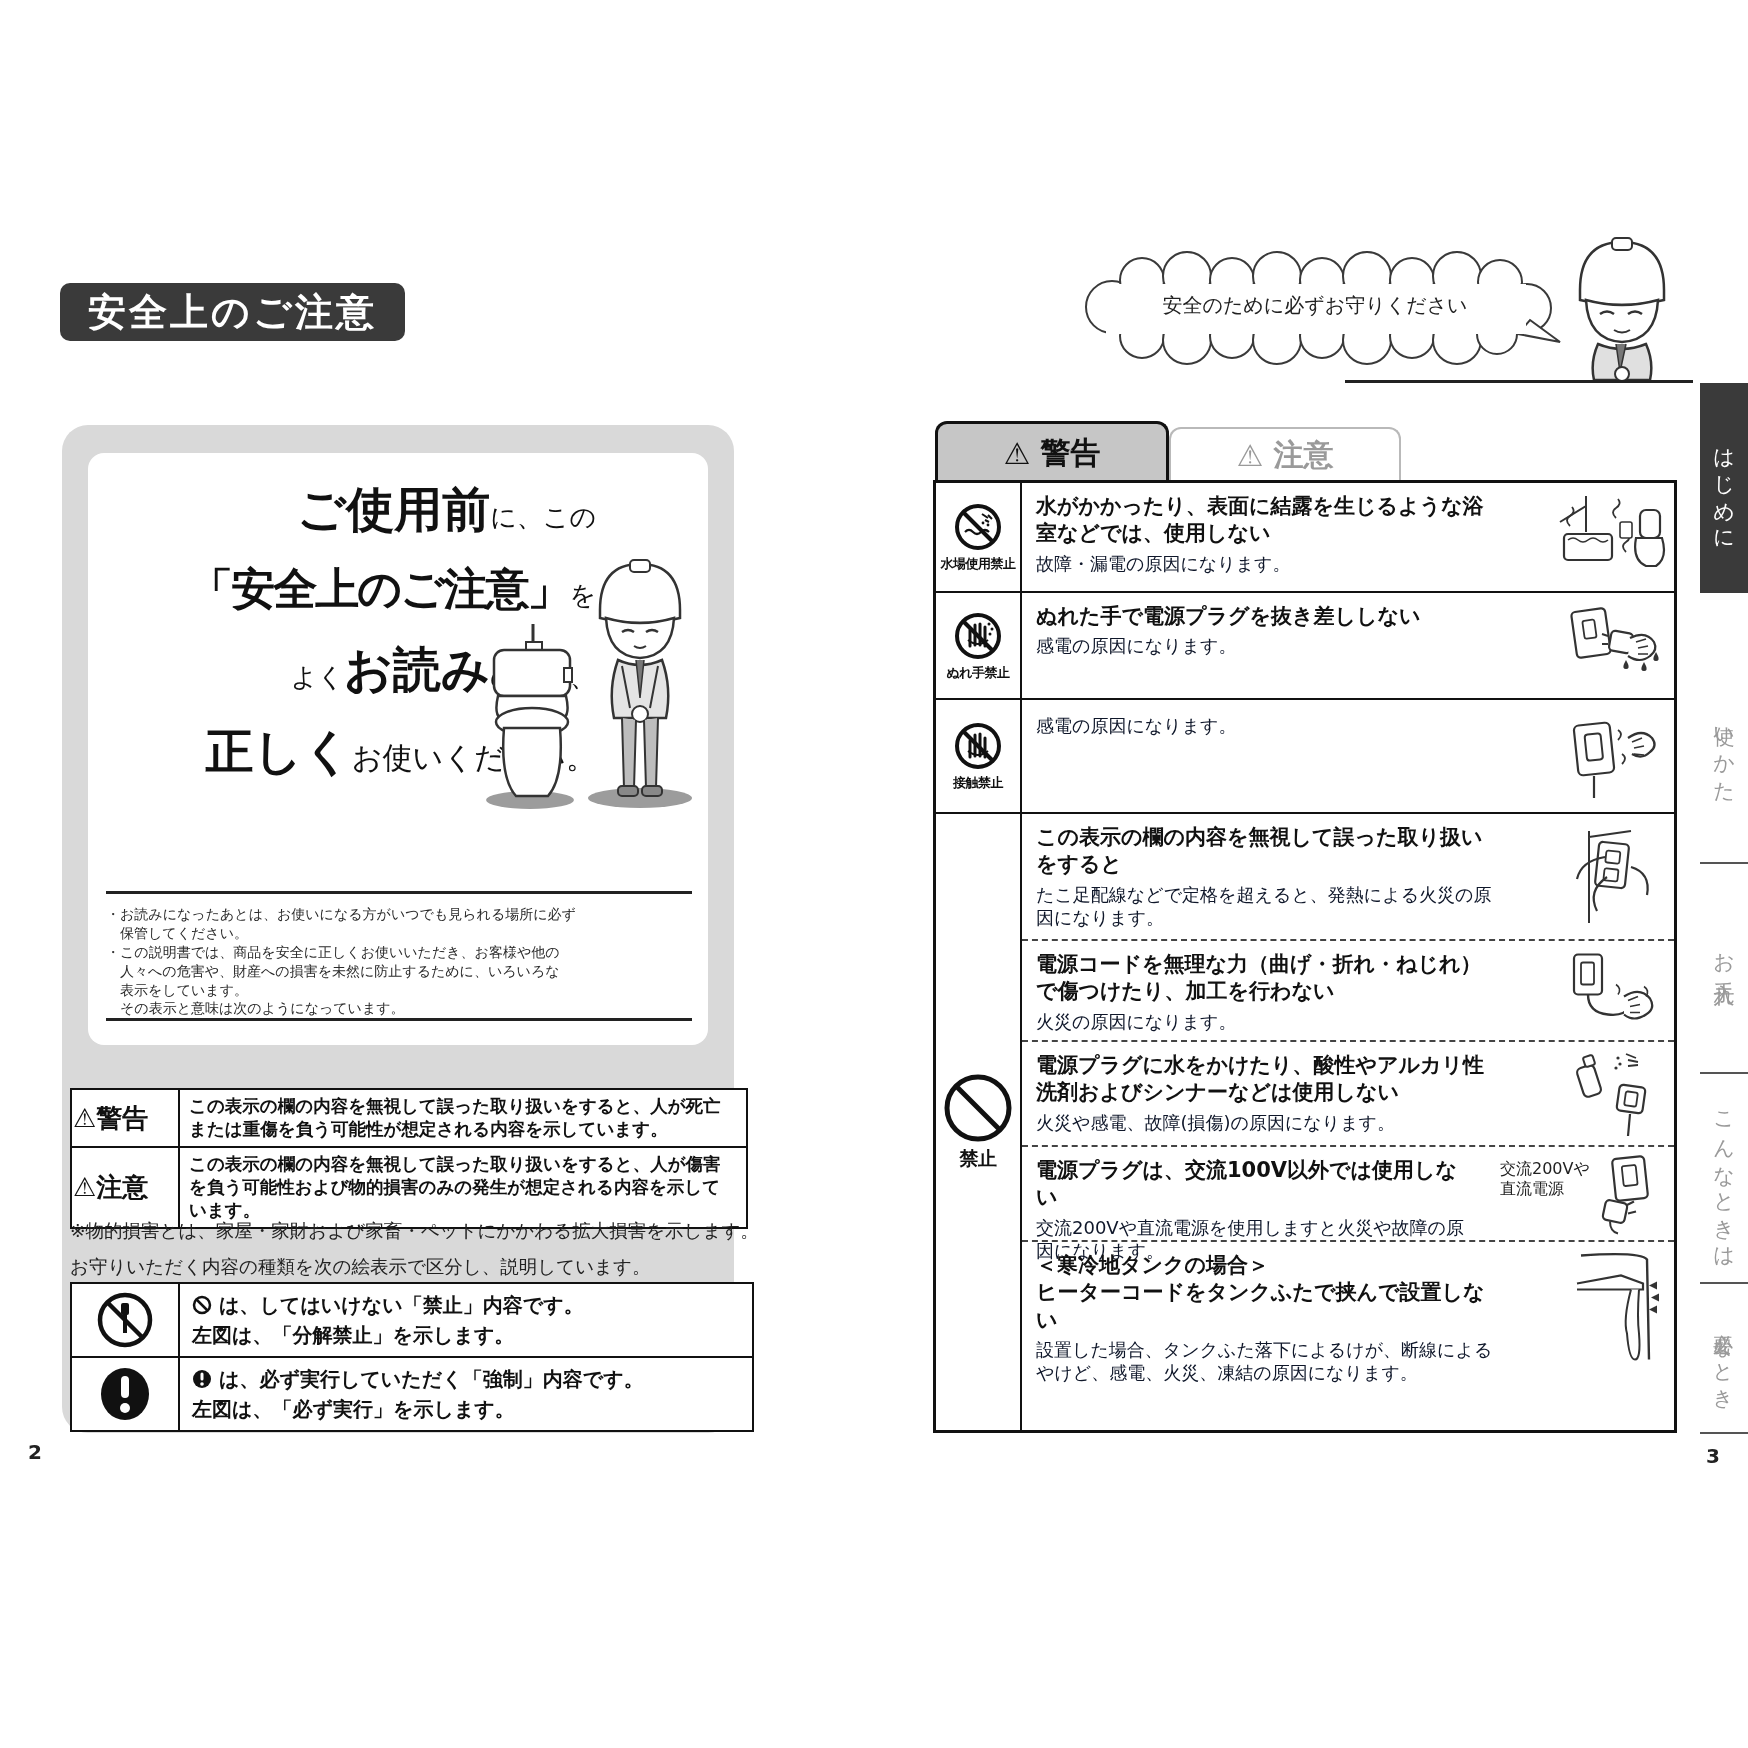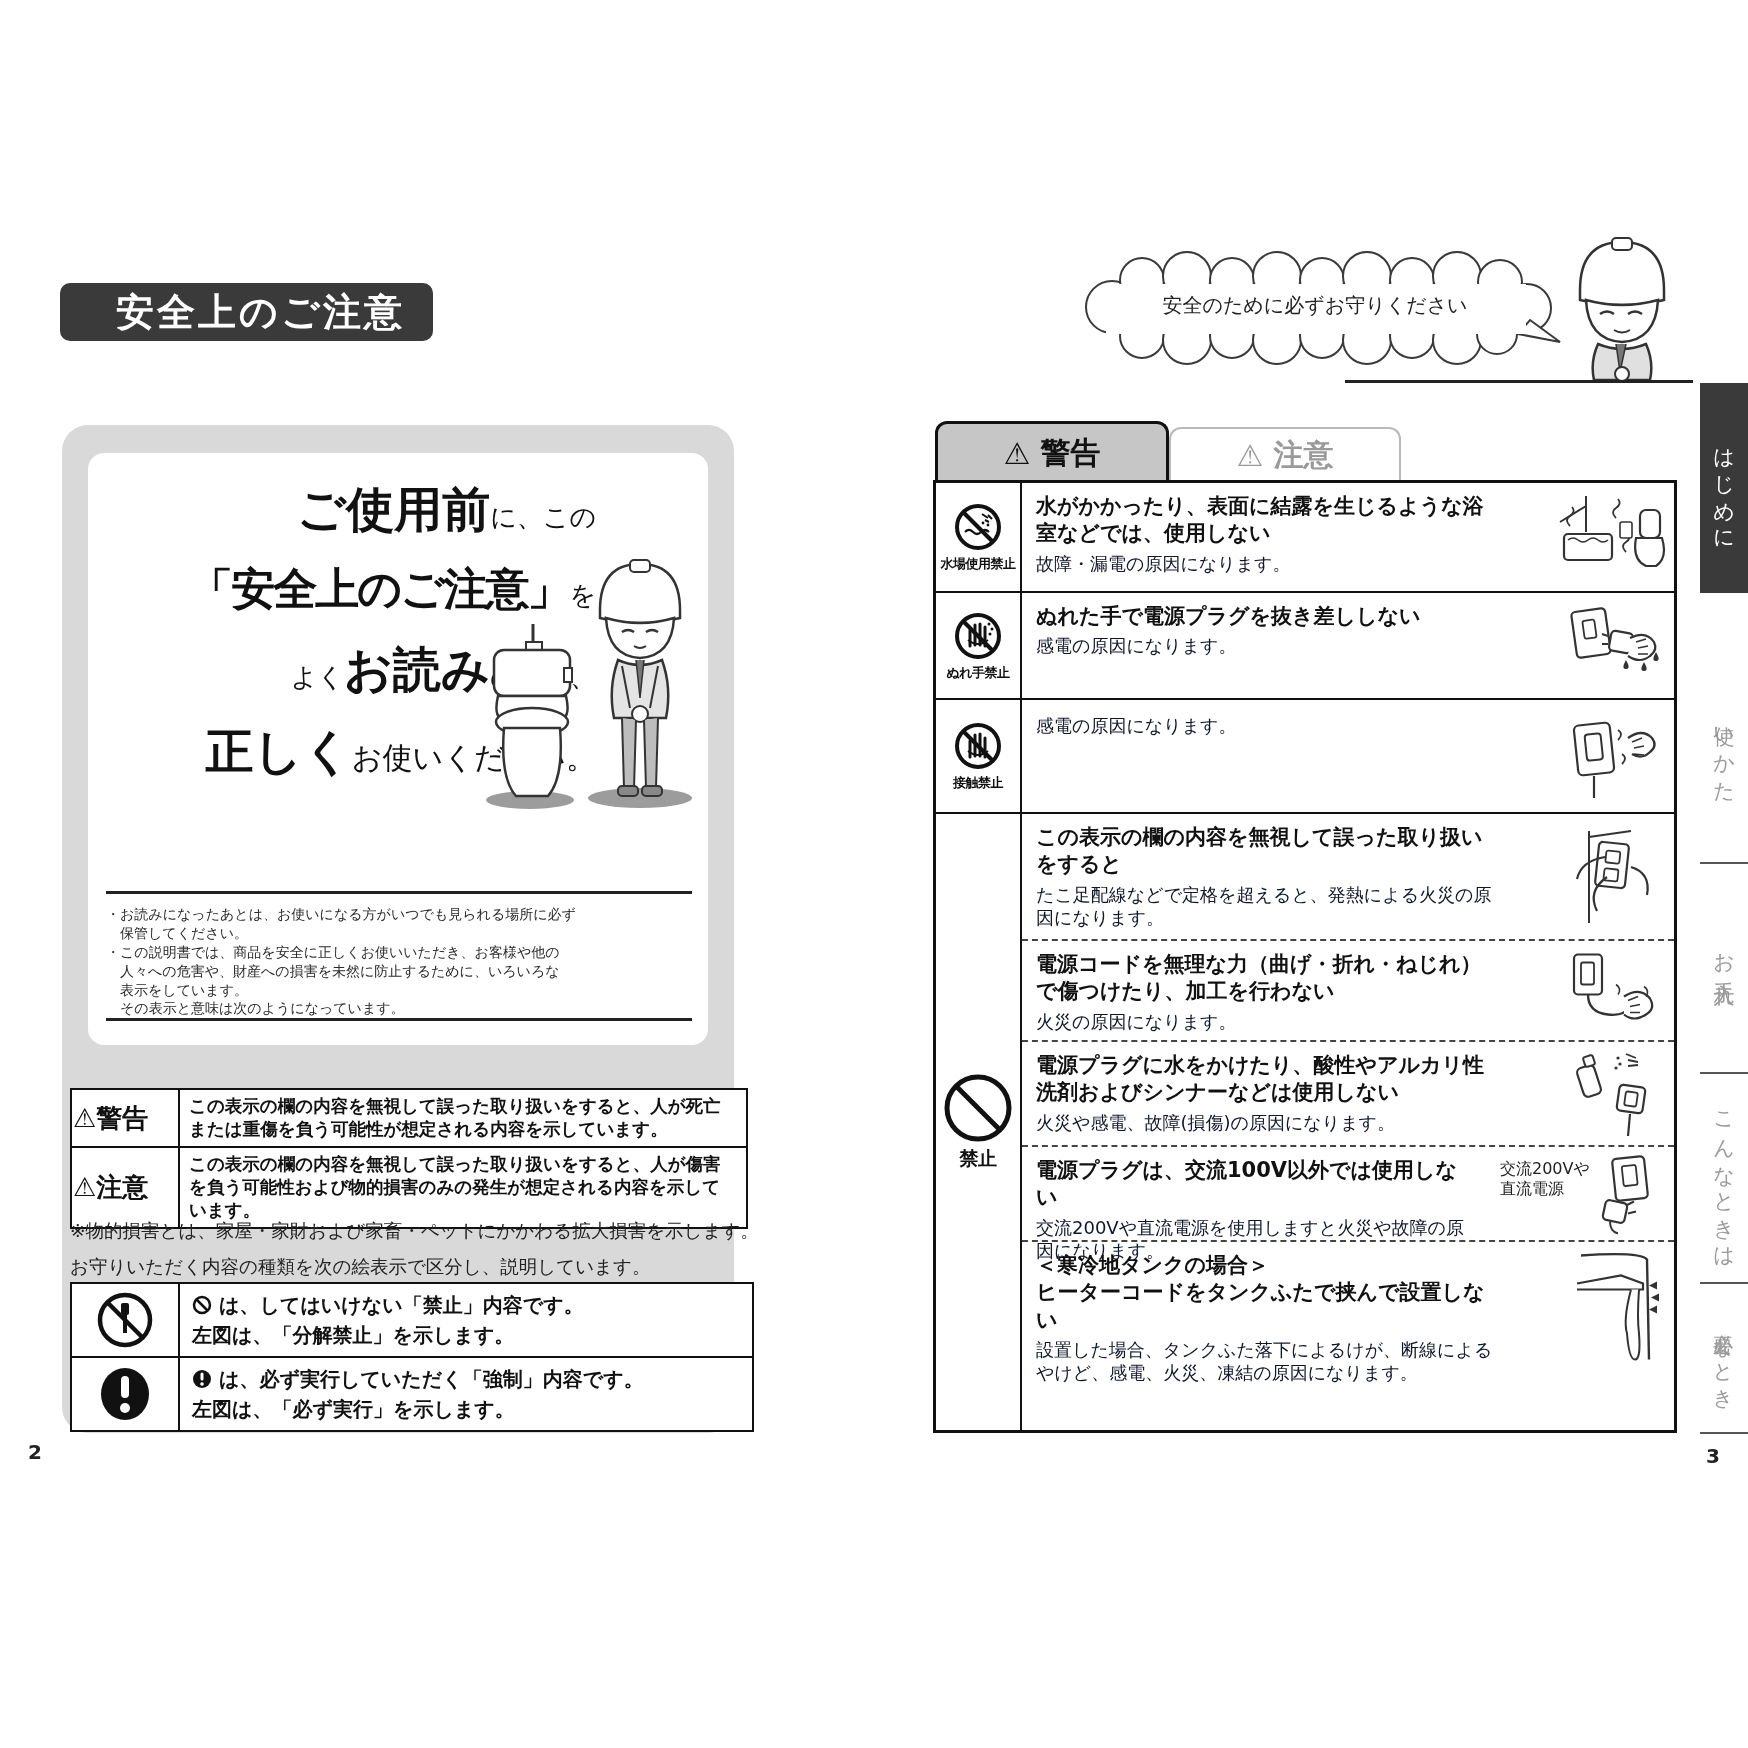--- a/index.html
+++ b/index.html
@@ -2,21 +2,21 @@
 <html><head>
 <meta charset="utf-8">
 <style>
   html,body{margin:0;padding:0;background:#fff;}
   #canvas{position:relative;width:1748px;height:1748px;background:#fff;overflow:hidden;
           font-family:"DejaVu Sans","Liberation Sans",sans-serif;color:#111;}
   .abs{position:absolute;}
   
   .title-banner{left:60px;top:283px;width:345px;height:58px;background:#3a3a3a;color:#fff;
     font-size:38px;font-weight:bold;letter-spacing:3px;display:flex;align-items:center;
-    justify-content:center;border-radius:10px;padding-left:28px;}
+    justify-content:center;border-radius:10px;}
   .gray-panel{left:62px;top:425px;width:672px;height:1008px;background:#d9d9d9;border-radius:26px;}
   .white-box{left:26px;top:28px;width:620px;height:592px;background:#fff;border-radius:16px;}
   .msg{left:38px;top:32px;width:470px;line-height:1.0;text-align:right;}
   .msg .row{margin-bottom:34px;white-space:nowrap;}
   .b1{font-size:48px;font-weight:bold;}
   .b2{font-size:44px;font-weight:bold;letter-spacing:-2px;}
   .sm{font-size:26px;}
   .sm2{font-size:30px;}
   .rule{height:3px;background:#222;}
   .fineprint{font-size:14px;line-height:1.35;color:#2a2a2a;}

